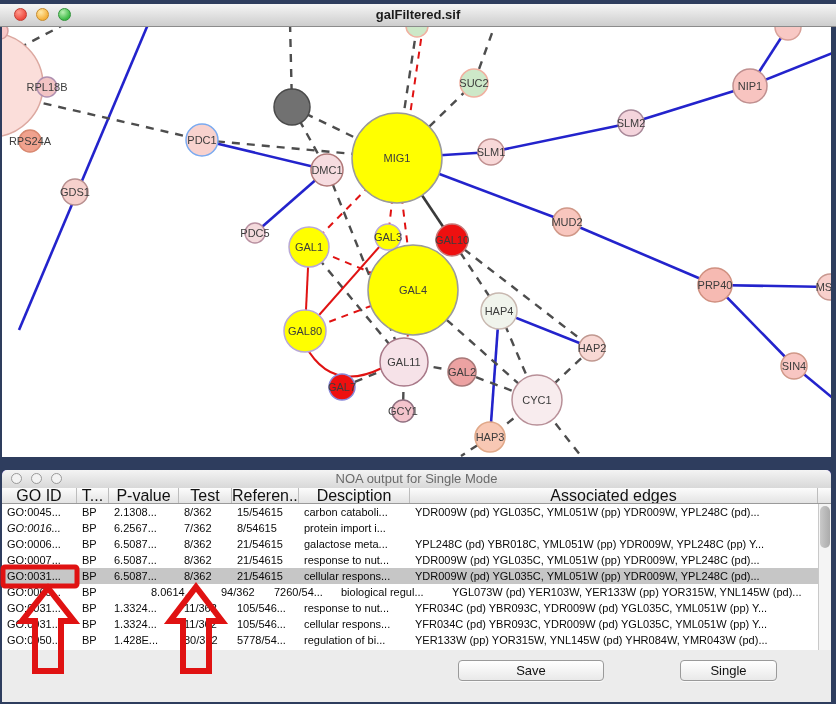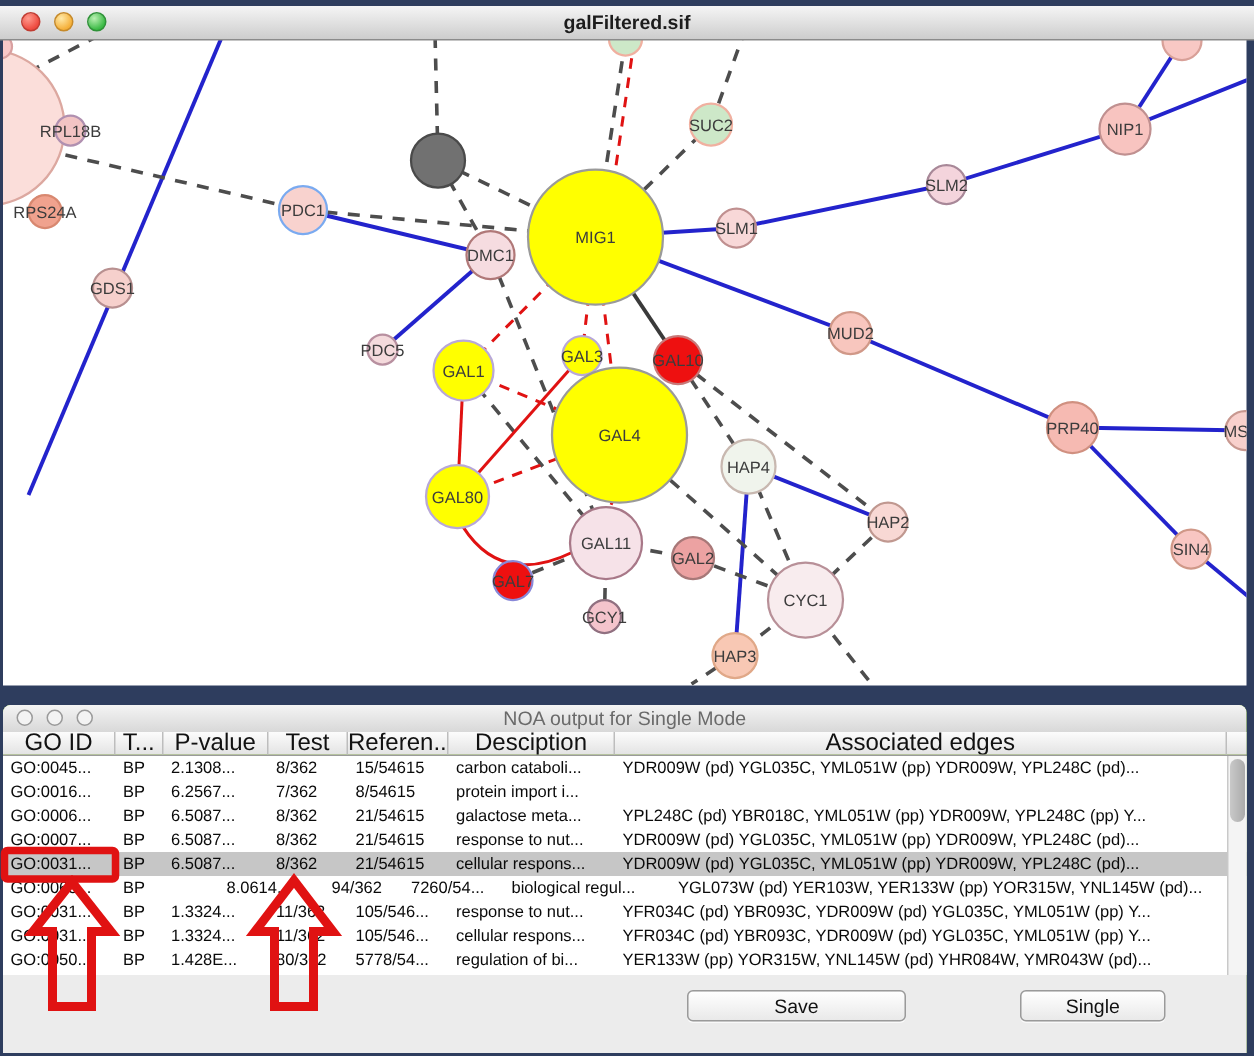--- a/index.html
+++ b/index.html
@@ -31,21 +31,21 @@
   .edge-blue{stroke:#2323cc;stroke-width:2.6;fill:none;}
   .edge-dash{stroke:#4d4d4d;stroke-width:2.4;stroke-dasharray:8 7;fill:none;}
   .edge-dark{stroke:#3a3a3a;stroke-width:2.6;fill:none;}
   .edge-red{stroke:#e01212;stroke-width:2;fill:none;}
   .edge-reddash{stroke:#e01212;stroke-width:2;stroke-dasharray:7 6;fill:none;}
   .node-label{font-family:"Liberation Sans",sans-serif;font-size:11px;fill:#3c3c3c;
     text-anchor:middle;}
   
   .noa-window{
     position:absolute;left:2px;top:470px;width:829px;height:232px;
-    background:#bef264;border-radius:5px 5px 0 0;z-index:5;
+    background:#8b5cf6;border-radius:5px 5px 0 0;z-index:5;
   }
   .noa-titlebar{
     position:absolute;left:0;top:0;width:100%;height:18px;
     background:linear-gradient(#f4f4f4,#d8d8d8);
     border-bottom:1px solid #b0b0b0;border-radius:5px 5px 0 0;
   }
   .noa-title{
     position:absolute;left:0;top:0;width:100%;height:18px;line-height:18px;
     text-align:center;font-size:13px;color:#6a6a6a;
   }
@@ -315,21 +315,21 @@
       <div class="tr">
         <div class="td" style="width: 75px;">GO:0045...</div>
         <div class="td" style="width: 32px;">BP</div>
         <div class="td" style="width: 70px;">2.1308...</div>
         <div class="td" style="width: 53px;">8/362</div>
         <div class="td" style="width: 67px;">15/54615</div>
         <div class="td" style="width: 111px;">carbon cataboli...</div>
         <div class="td" style="width: 408px;">YDR009W (pd) YGL035C, YML051W (pp) YDR009W, YPL248C (pd)...</div>
       </div>
       <div class="tr">
-        <div class="td" style="width: 75px;">GO:0016...</div>
+        <div class="td" style="width: 75px; font-style: italic;">GO:0016...</div>
         <div class="td" style="width: 32px;">BP</div>
         <div class="td" style="width: 70px;">6.2567...</div>
         <div class="td" style="width: 53px;">7/362</div>
         <div class="td" style="width: 67px;">8/54615</div>
         <div class="td" style="width: 111px;">protein import i...</div>
       </div>
       <div class="tr">
         <div class="td" style="width: 75px;">GO:0006...</div>
         <div class="td" style="width: 32px;">BP</div>
         <div class="td" style="width: 70px;">6.5087...</div>

